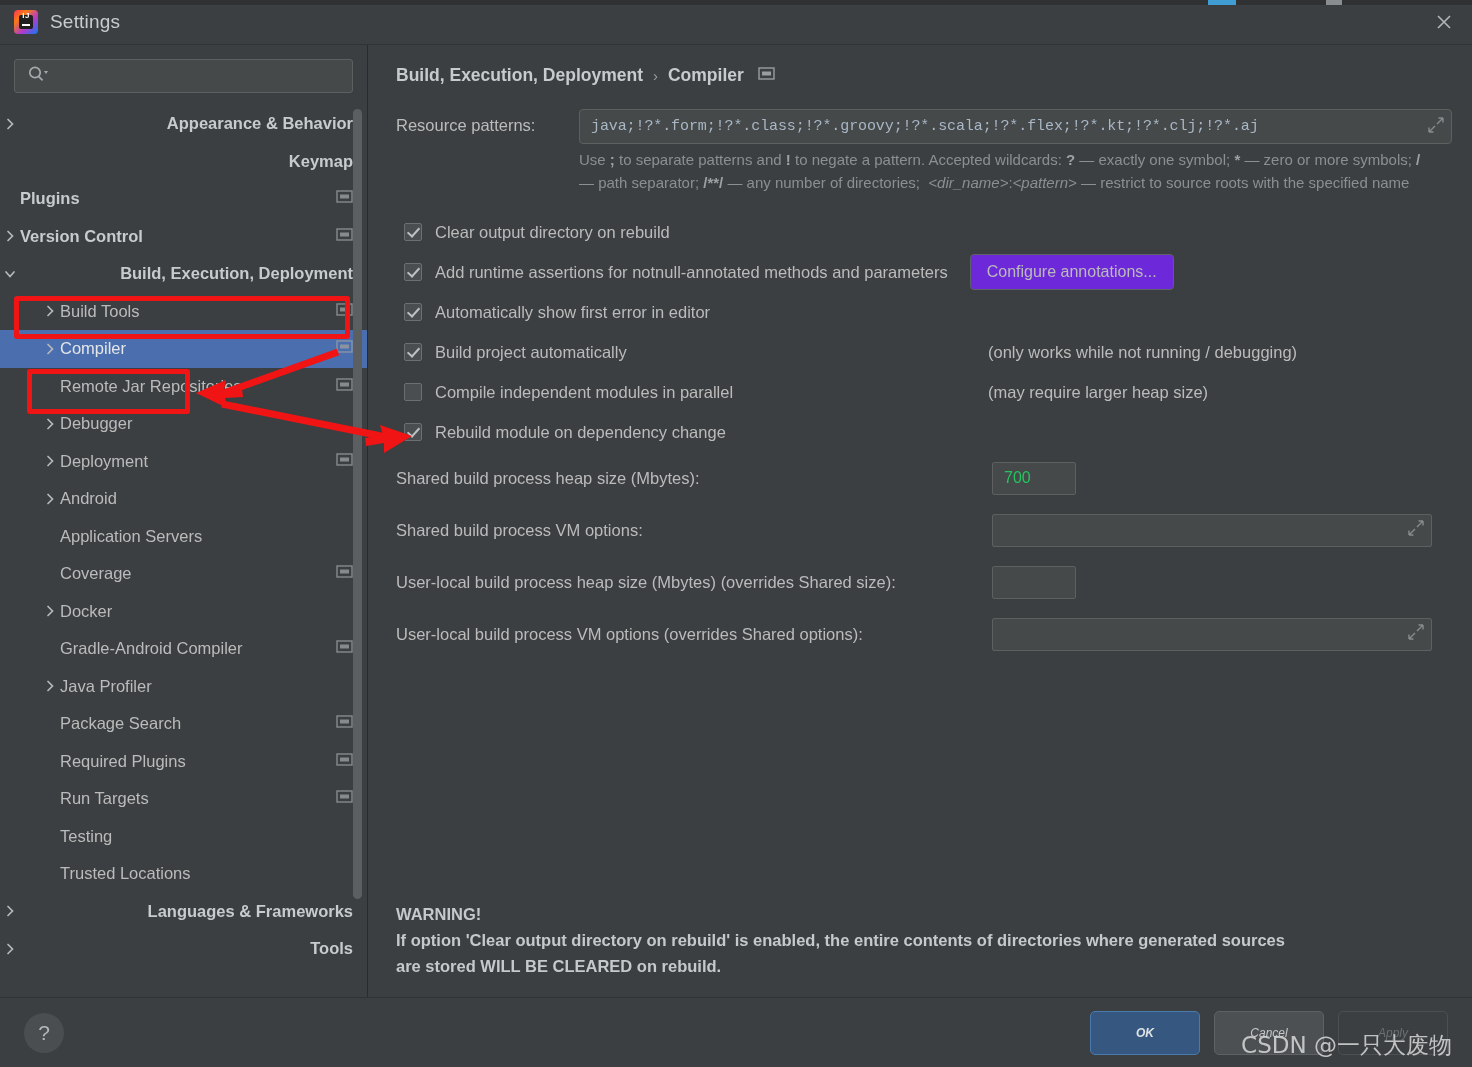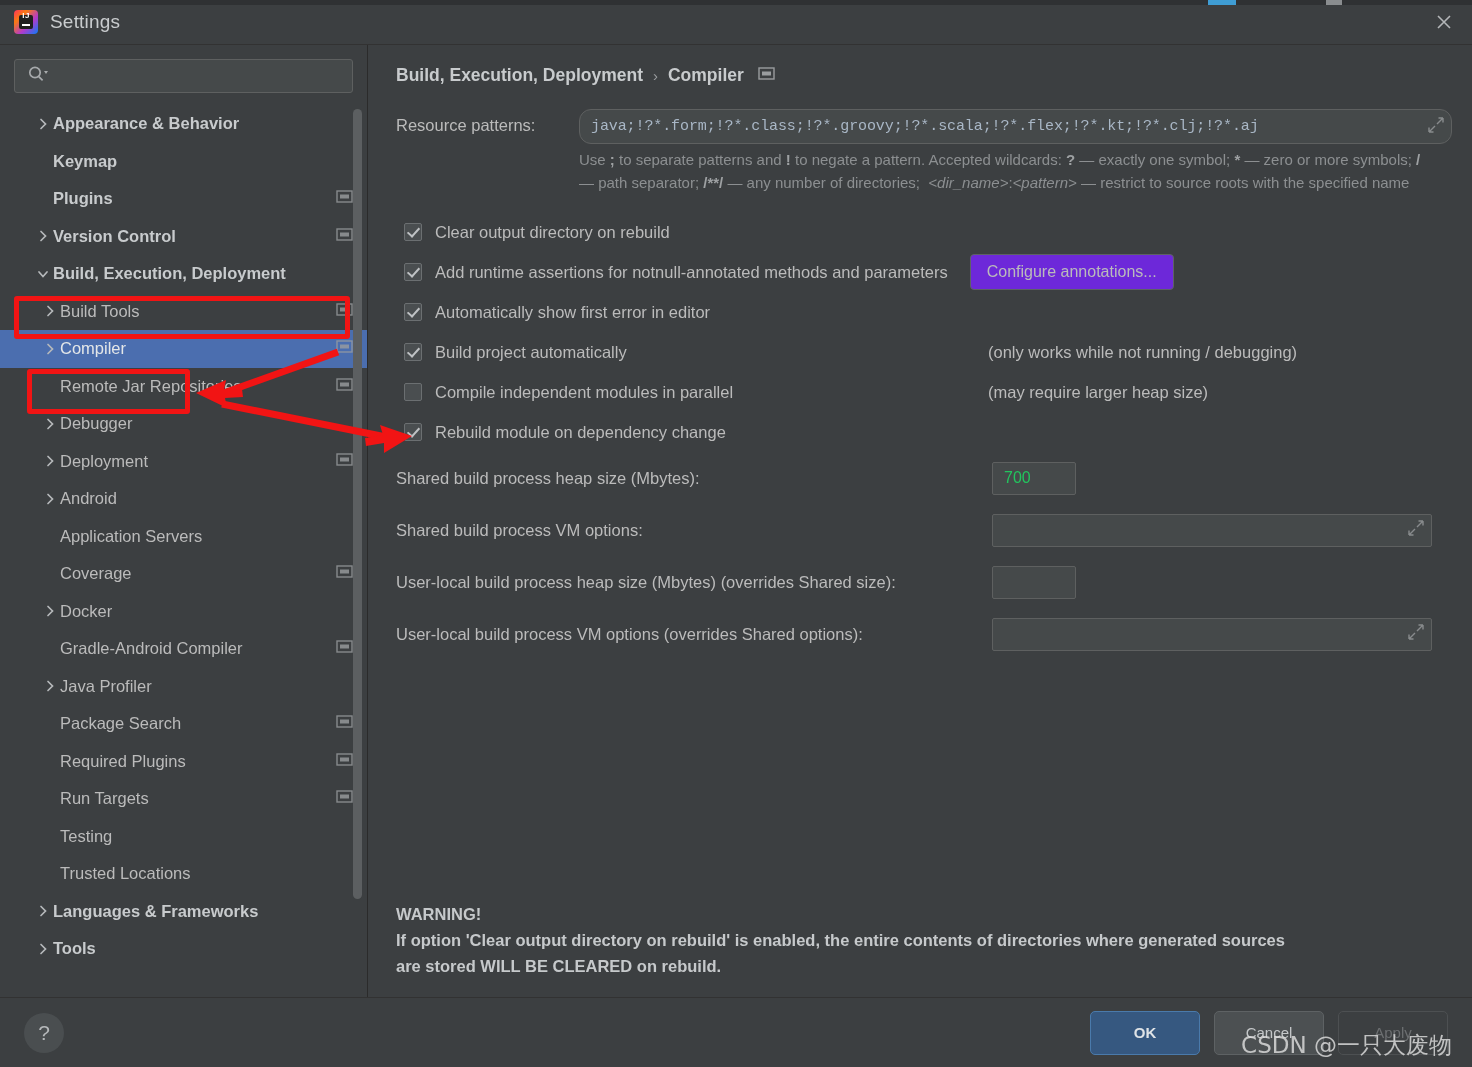--- a/index.html
+++ b/index.html
@@ -70,21 +70,21 @@
     padding-right:14px;box-sizing:border-box;cursor:default;
   }
   .tree-row.selected{background:#4b6eaf;}
   .tree-row .arrow{
     width:20px;display:flex;align-items:center;justify-content:center;flex:0 0 auto;
   }
   .tree-row .lbl{font-size:16.5px;color:#bbbbbb;white-space:nowrap;}
   .tree-row.top .lbl{font-weight:bold;color:#c8cbcd;}
   .tree-row.selected .lbl{color:#e3e6e8;}
   .tree-row .badge{margin-left:auto;flex:0 0 auto;opacity:.8;}
-  .indent0{padding-left:33px;}
+  .indent0{padding-left:0;justify-content:space-between;}
   .indent1{padding-left:40px;}
   .scrollbar{
     position:absolute;right:5px;top:64px;width:9px;height:852px;
   }
   .scrollbar .thumb{
     position:absolute;left:0;width:9px;background:#5c5f61;border-radius:5px;
   }
   
   .main{
     flex:1;background:#3c3f41;position:relative;display:flex;flex-direction:column;
@@ -99,21 +99,21 @@
   .nav-arrows{
     position:absolute;right:22px;top:62px;display:flex;gap:22px;align-items:center;
   }
   .nav-arrows .nav{cursor:default;}
   .pane{
     flex:1;padding:0 20px 0 28px;overflow:hidden;position:relative;
   }
   .row-res{display:flex;align-items:flex-start;margin-top:24px;}
   .row-res .lab{font-size:16.5px;color:#bbbbbb;padding-top:7px;width:183px;flex:0 0 auto;}
   .res-field{
-    flex:1;max-width:876px;height:35px;background:#45494a;border:1px solid #5e6060;border-radius:12px;
+    flex:1;max-width:876px;height:35px;background:#45494a;border:1px solid #5e6060;border-radius:4px;
     display:flex;align-items:center;padding:0 6px 0 9px;box-sizing:border-box;
   }
   .res-field input{
     flex:1;background:transparent;border:none;outline:none;color:#a9b7c6;
     font-family:"Liberation Mono","DejaVu Sans Mono",monospace;font-size:15px;letter-spacing:-0.1px;
   }
   .expand-ico{flex:0 0 auto;margin-left:4px;opacity:.75;}
   .hint{
     margin-left:183px;margin-top:4px;max-width:860px;
     font-size:15px;line-height:23px;color:#8c8f91;
@@ -169,23 +169,23 @@
     height:69px;min-height:69px;background:#3c3f41;border-top:1px solid #323232;
     display:flex;align-items:center;padding:0 24px;position:relative;
   }
   .help-btn{
     width:40px;height:40px;border-radius:50%;background:#4a4e50;
     display:flex;align-items:center;justify-content:center;
     color:#b5b8ba;font-size:21px;cursor:default;
   }
   .footer-right{margin-left:auto;display:flex;align-items:center;gap:14px;}
   .fbtn{
-    min-width:110px;height:44px;border-radius:5px;font-size:15px;
+    min-width:110px;height:44px;border-radius:5px;font-size:12px;
     display:flex;align-items:center;justify-content:center;cursor:default;
-    font-family:"Liberation Sans",sans-serif;box-sizing:border-box;
+    font-family:"Liberation Sans",sans-serif;box-sizing:border-box;font-style:italic;
   }
   .fbtn.primary{background:#365880;border:1px solid #4a7aab;color:#dfe3e6;font-weight:bold;}
   .fbtn.normal{background:#4c5052;border:1px solid #5e6264;color:#c4c7c9;}
   .fbtn.disabled{background:#3c3f41;border:1px solid #4d5052;color:#6c6f71;}
   .watermark{
     position:absolute;right:20px;bottom:6px;
     font-size:23px;color:#dedede;opacity:.82;white-space:nowrap;
     font-family:"DejaVu Sans",sans-serif;pointer-events:none;
   }
   

